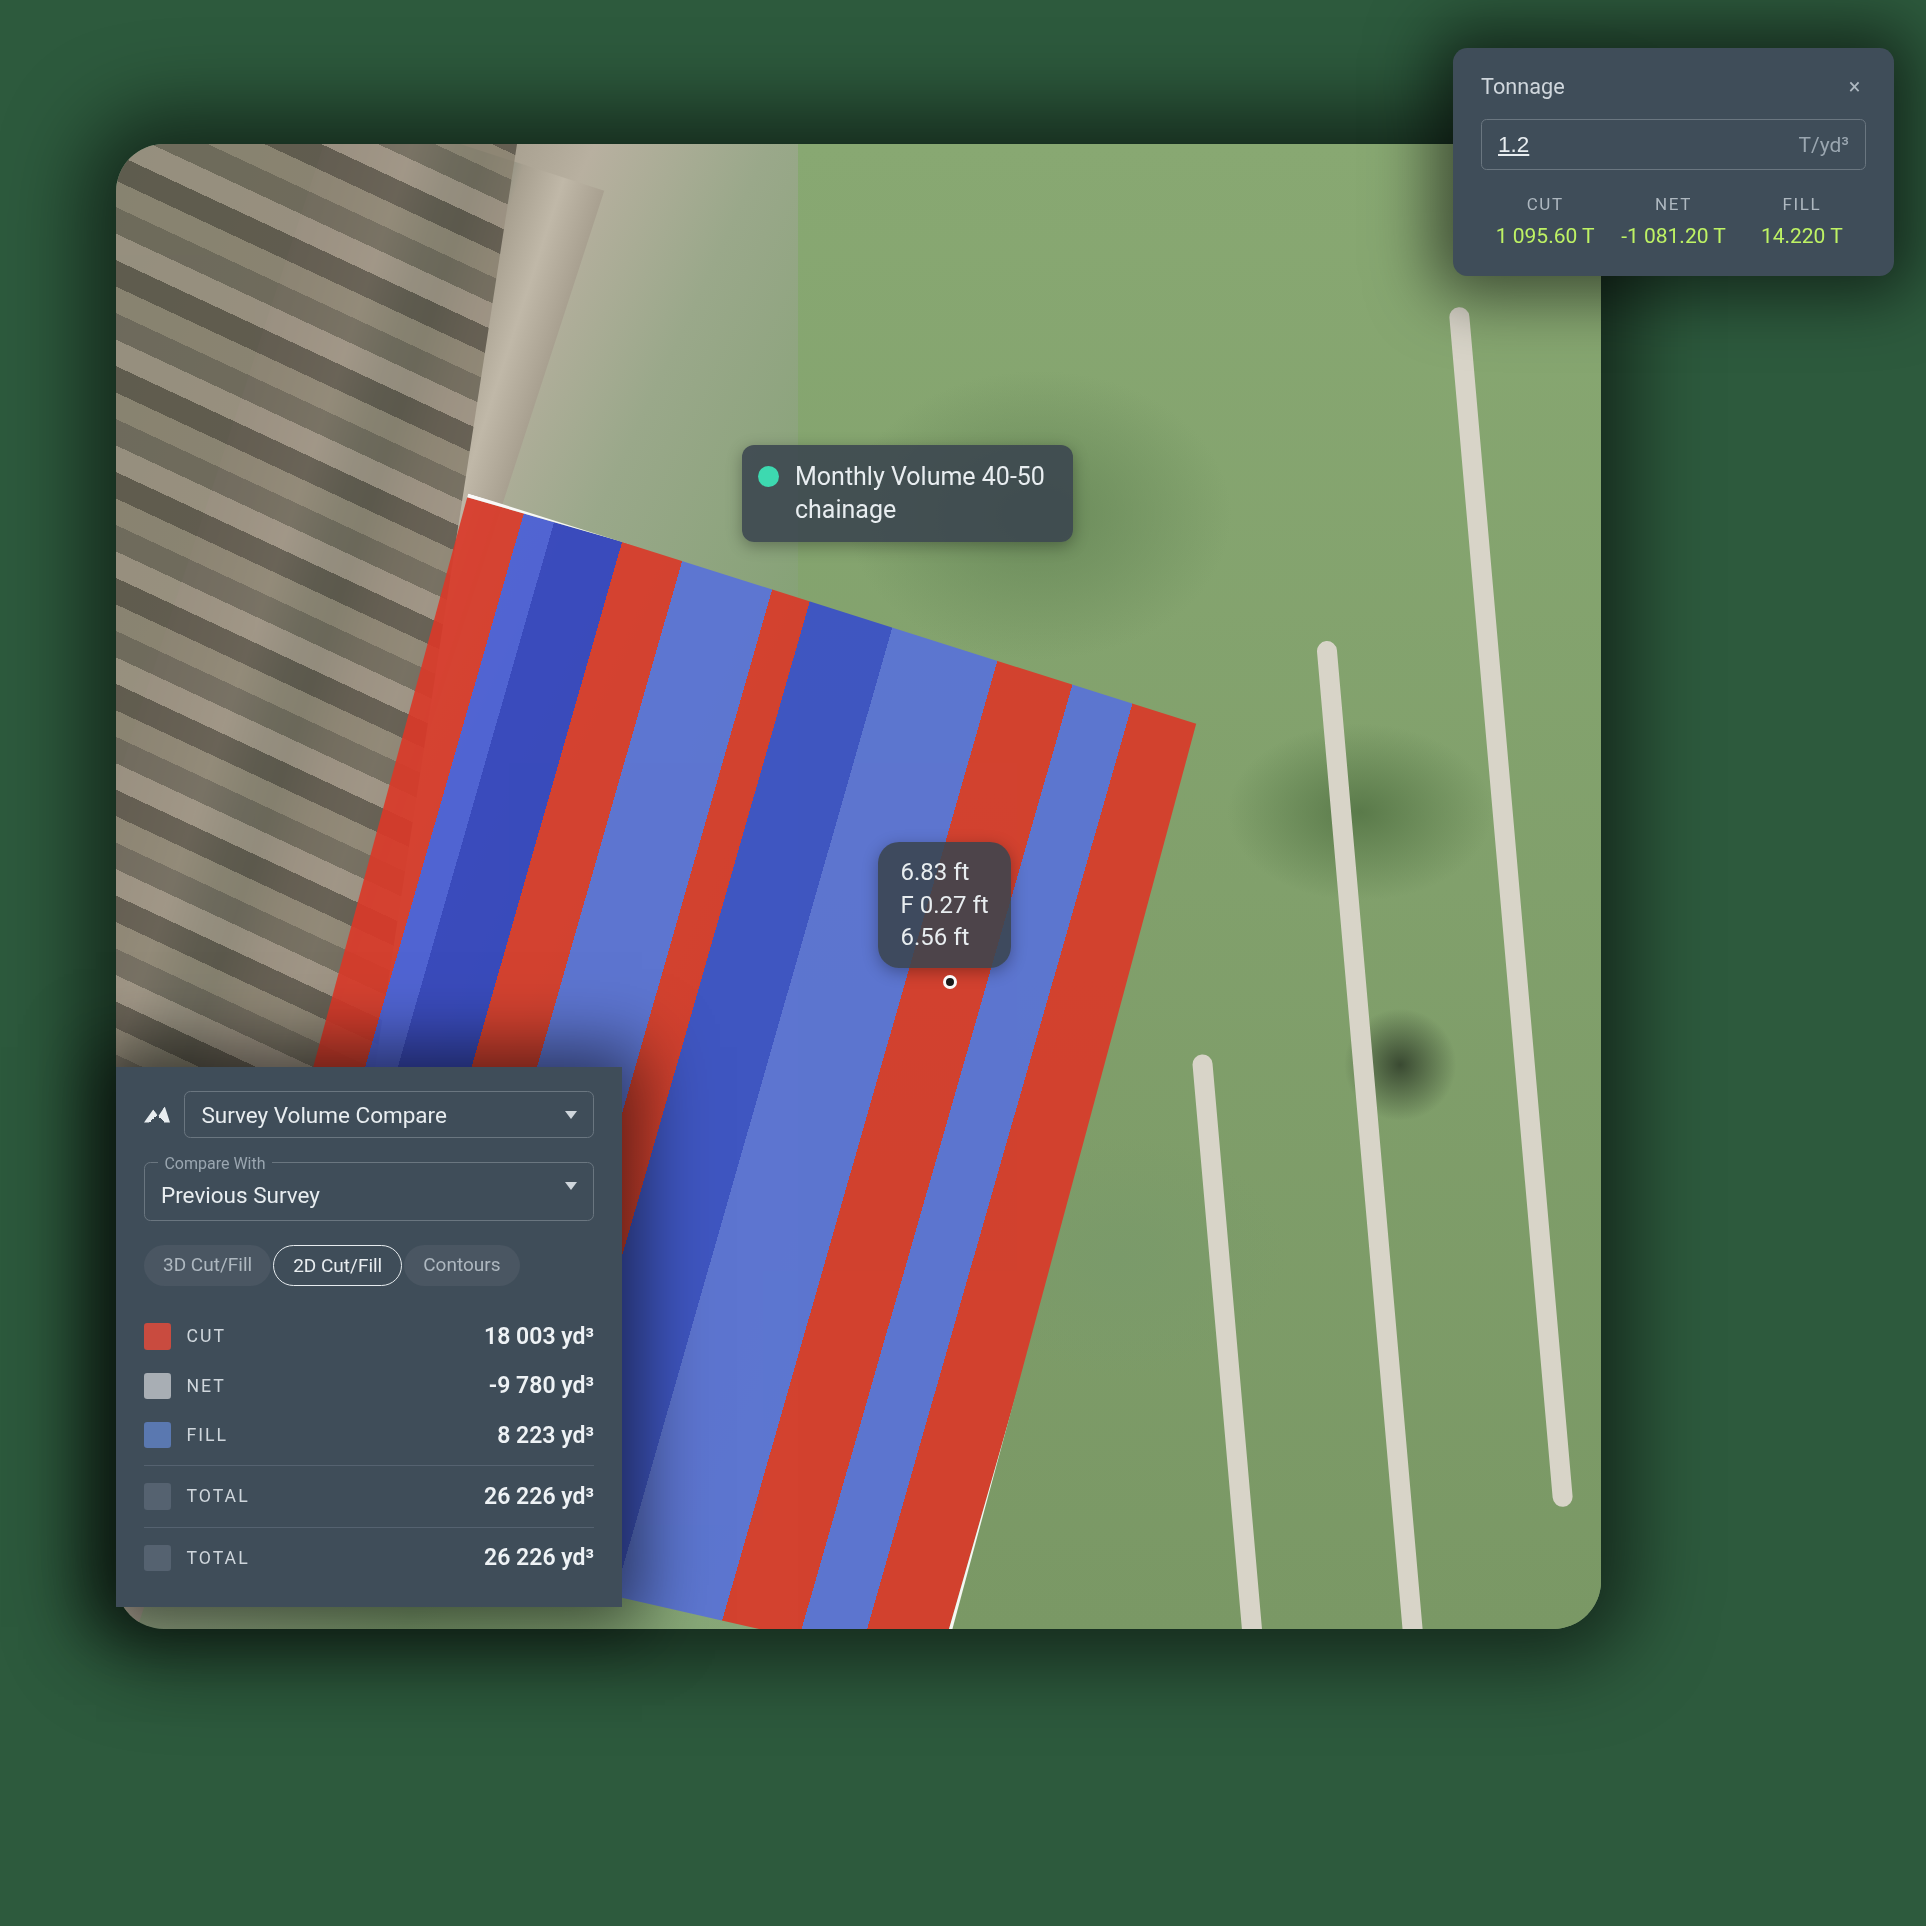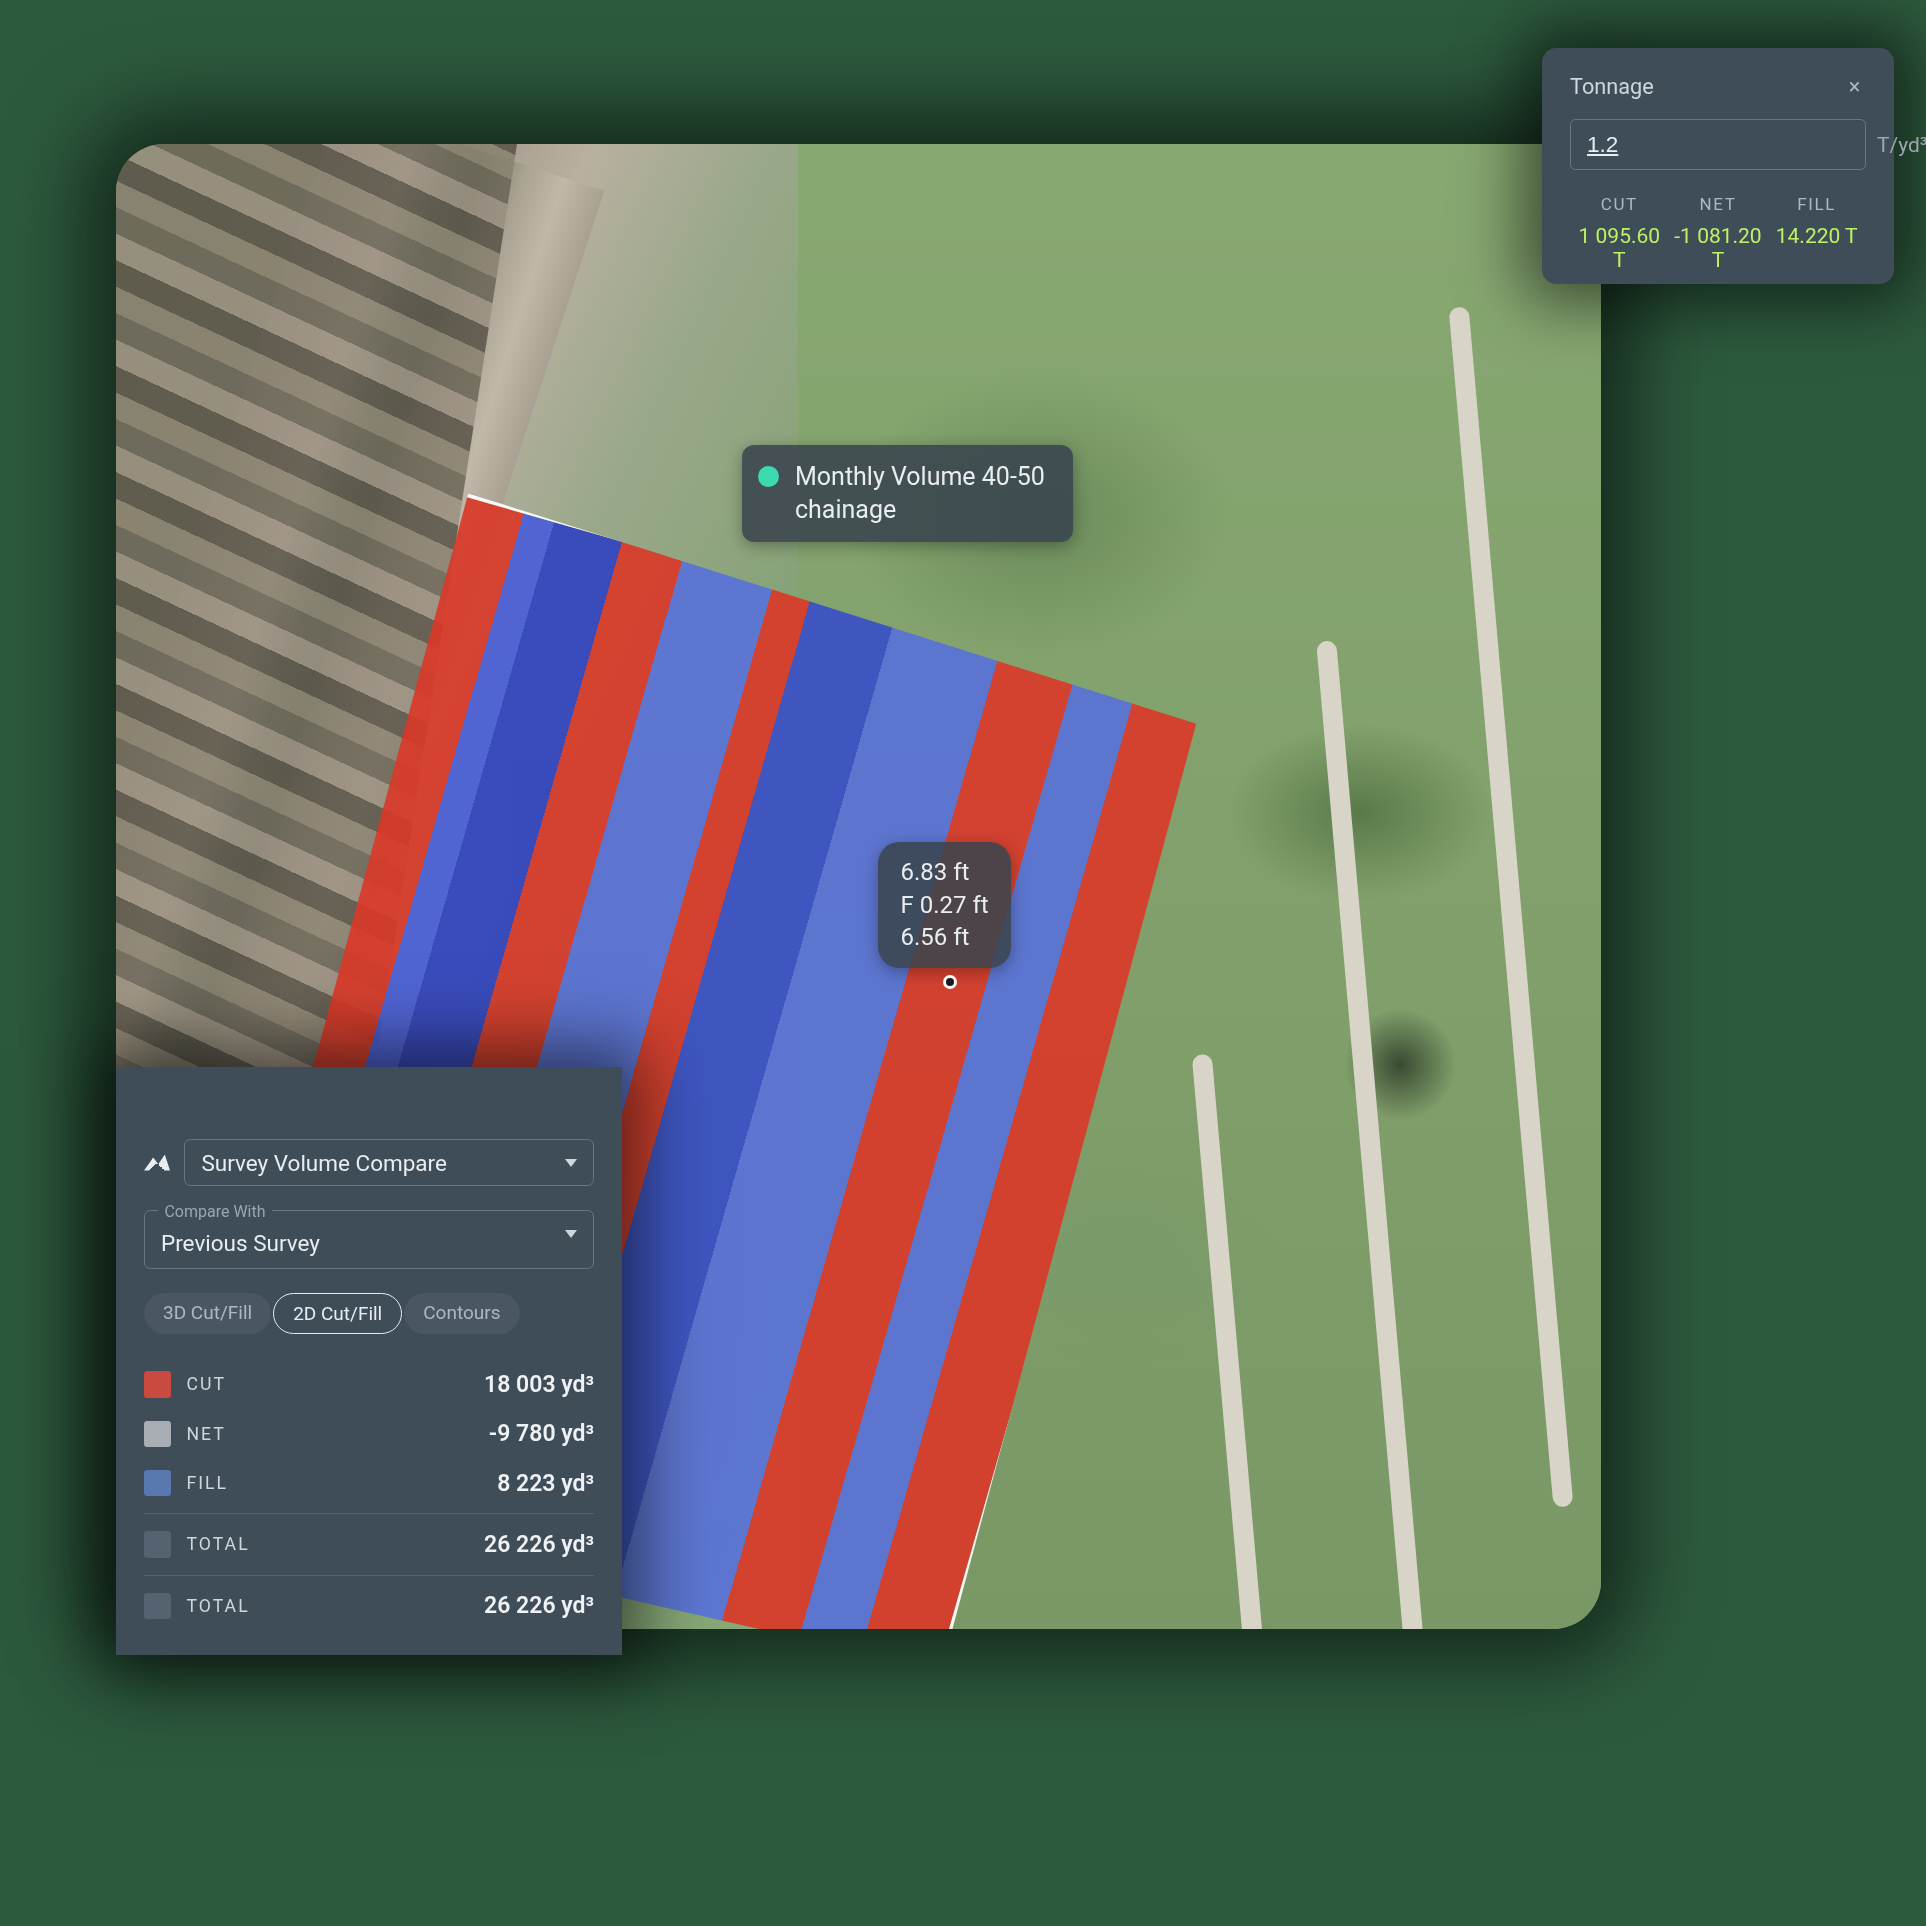--- a/index.html
+++ b/index.html
@@ -138,24 +138,24 @@
     width: 14.4px; height: 14.4px;
     border-radius: 50%;
     background: #1a1a1a;
     border: 3.2px solid #fafafa;
   }
 
   
   .tonnage-panel {
     position: absolute;
     right: 32px; top: 48px;
-    width: 352px;
+    width: 441px;
     background: #3f4d59;
     border-radius: 14.4px;
-    padding: 24px 28px 12px;
+    padding: 24px 28px 28px;
     color: #cfd6dc;
     box-shadow: 0 0 64px 20px rgba(0,0,0,0.55);
   }
   .tonnage-header {
     display: flex;
     justify-content: space-between;
     align-items: center;
     margin-bottom: 17.7px;
   }
   .tonnage-title { font-size: 21.7px; color: #cfd6dc; }
@@ -205,21 +205,20 @@
     border-radius: 0;
     padding: 24px 28px 24px;
     color: #cfd6dc;
     box-shadow: 0 0 64px 20px rgba(0,0,0,0.55);
   }
   .survey-header {
     display: flex;
     align-items: center;
     gap: 14.4px;
     margin-bottom: 24px;
-    margin-top: 48px;
   }
   .survey-icon {
     width: 26px; height: 16px;
     position: relative;
   }
   .survey-icon::before {
     content: "";
     position: absolute; inset: 0;
     background: linear-gradient(135deg, #e8edf0 0 50%, transparent 50%),
                 linear-gradient(45deg, transparent 50%, #e8edf0 50%);

